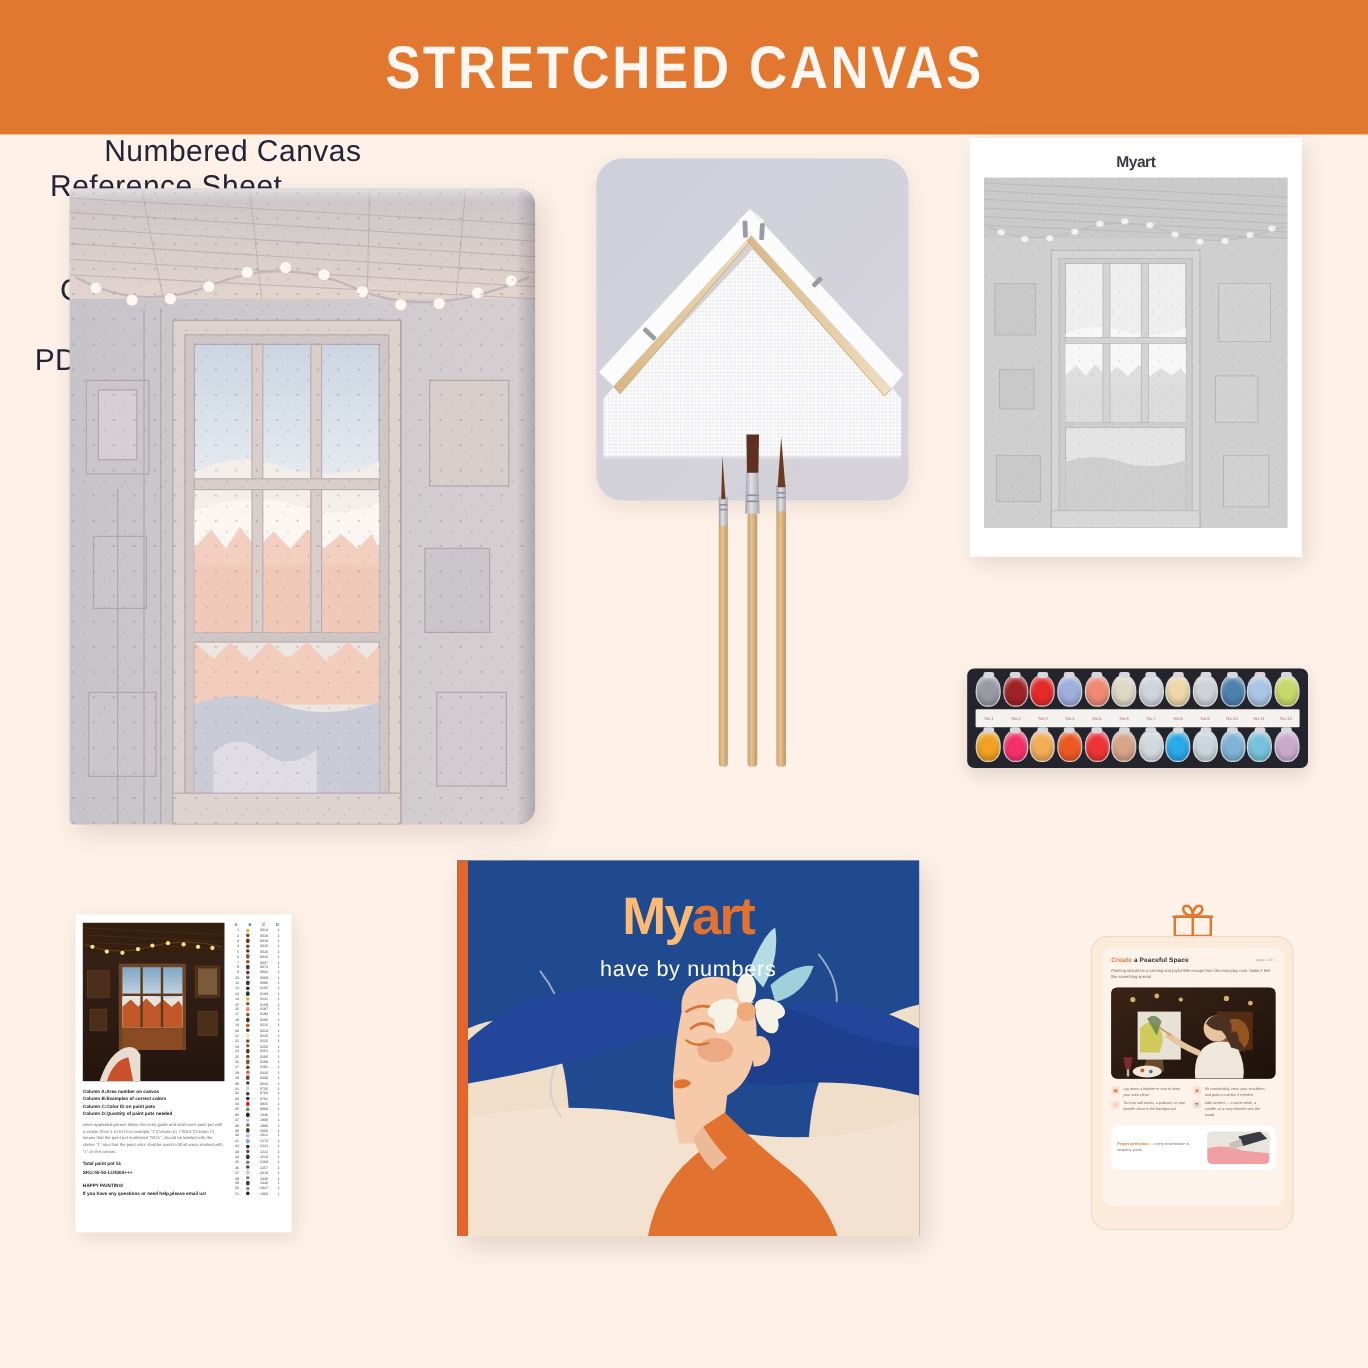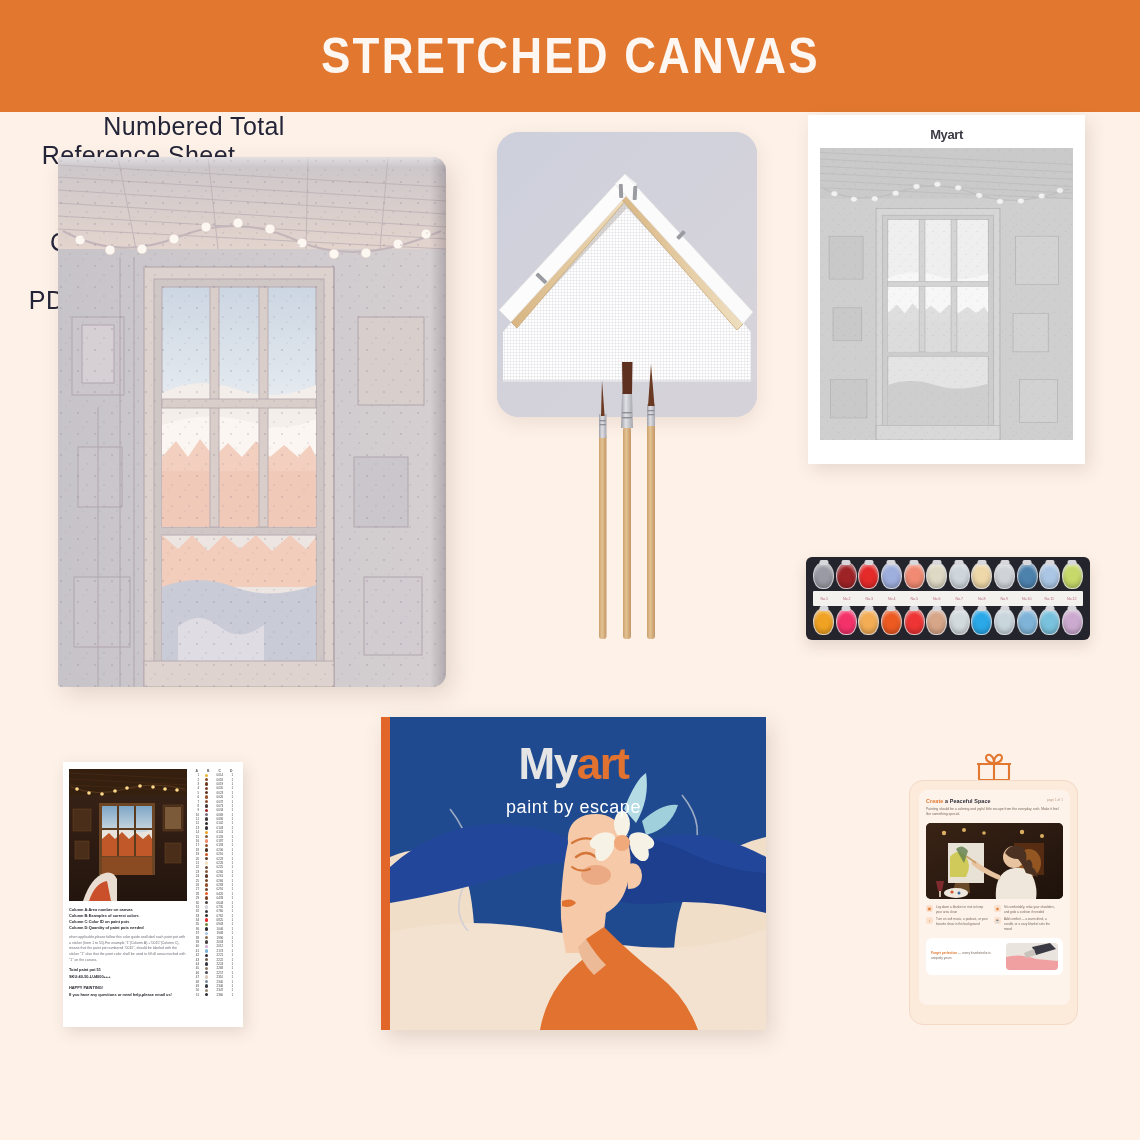--- a/index.html
+++ b/index.html
@@ -151,21 +151,21 @@
   }
   .box-edge {
     position: absolute; left: 0; top: 0; width: 9px; height: 100%;
     background: #E2652A;
   }
   .box-inner { position: absolute; left: 9px; top: 0; right: 0; bottom: 0; overflow: hidden; }
   .box-logo {
     position: absolute; top: 22px; width: 100%; text-align: center;
     font-size: 44px; font-weight: bold; letter-spacing: -1.5px;
   }
-  .logo-my { color: #e5e5e5; }
+  .logo-my { color: #fdba74; }
   .logo-art { color: #E2722F; }
   .box-tag {
     position: absolute; top: 80px; width: 100%; text-align: center;
     color: #FFFFFF; font-size: 18px; letter-spacing: .6px;
   }
 
   
   .pdfguide {
     left: 901px; top: 640px; width: 185px; height: 278px; position: absolute;
   }
@@ -313,21 +313,21 @@
       </g>
       <path d="M276 110 L276 530" stroke="#b0a6ad" stroke-width="1.2" fill="none"></path>
 
       <rect x="86" y="504" width="190" height="26" fill="#ded3ce" stroke="#b7aab0" stroke-width="1"></rect>
 
       <rect width="388" height="530" fill="url(#specks)"></rect>
     </svg>
     <div class="edge-shade"></div>
     <div class="edge-top"></div>
   </div>
-  <div class="caption" style="left:58px; top:585px; width:388px;">Numbered Total</div>
+  <div class="caption" style="left:58px; top:585px; width:388px;">Numbered Canvas</div>
 
   <div class="prestretch-img">
     <svg viewBox="0 0 260 285" width="260" height="285">
       <defs>
         <linearGradient id="bgps" x1="0" y1="0" x2="1" y2="1">
           <stop offset="0" stop-color="#cdd0dc"></stop>
             <stop offset="1" stop-color="#d8d4da"></stop>
         </linearGradient>
         <linearGradient id="woodg" x1="0" y1="0" x2="1" y2="0">
           <stop offset="0" stop-color="#d8b582"></stop>
@@ -1068,21 +1068,21 @@
           </g>
           <circle cx="0" cy="0" r="8" fill="#EFA97A"></circle>
         </g>
 
         <path d="M236 148 Q250 142 252 158 Q252 172 238 172" fill="#F6C9A8"></path>
       </svg>
     </div>
     <div class="box-logo">
       <span class="logo-my">My</span><span class="logo-art">art</span>
     </div>
-    <div class="box-tag">paint by escape</div>
+    <div class="box-tag">have by numbers</div>
   </div>
   <div class="caption" style="left:381px; top:930px; width:385px;">MyArt Box</div>
 
   <div class="pdfguide">
     <svg style="position:absolute; left:74px; top:0; width:38px; height:30px;" viewBox="0 0 38 30">
       <g fill="none" stroke="#E2782F" stroke-width="2.1">
         <rect x="4" y="12" width="30" height="16" rx="1.5"></rect>
         <path d="M2 12 H36"></path>
           <path d="M19 12 V28"></path>
         <path d="M19 11 Q12 11 11 6 Q11 2 15 3 Q19 5 19 11 Z"></path>

